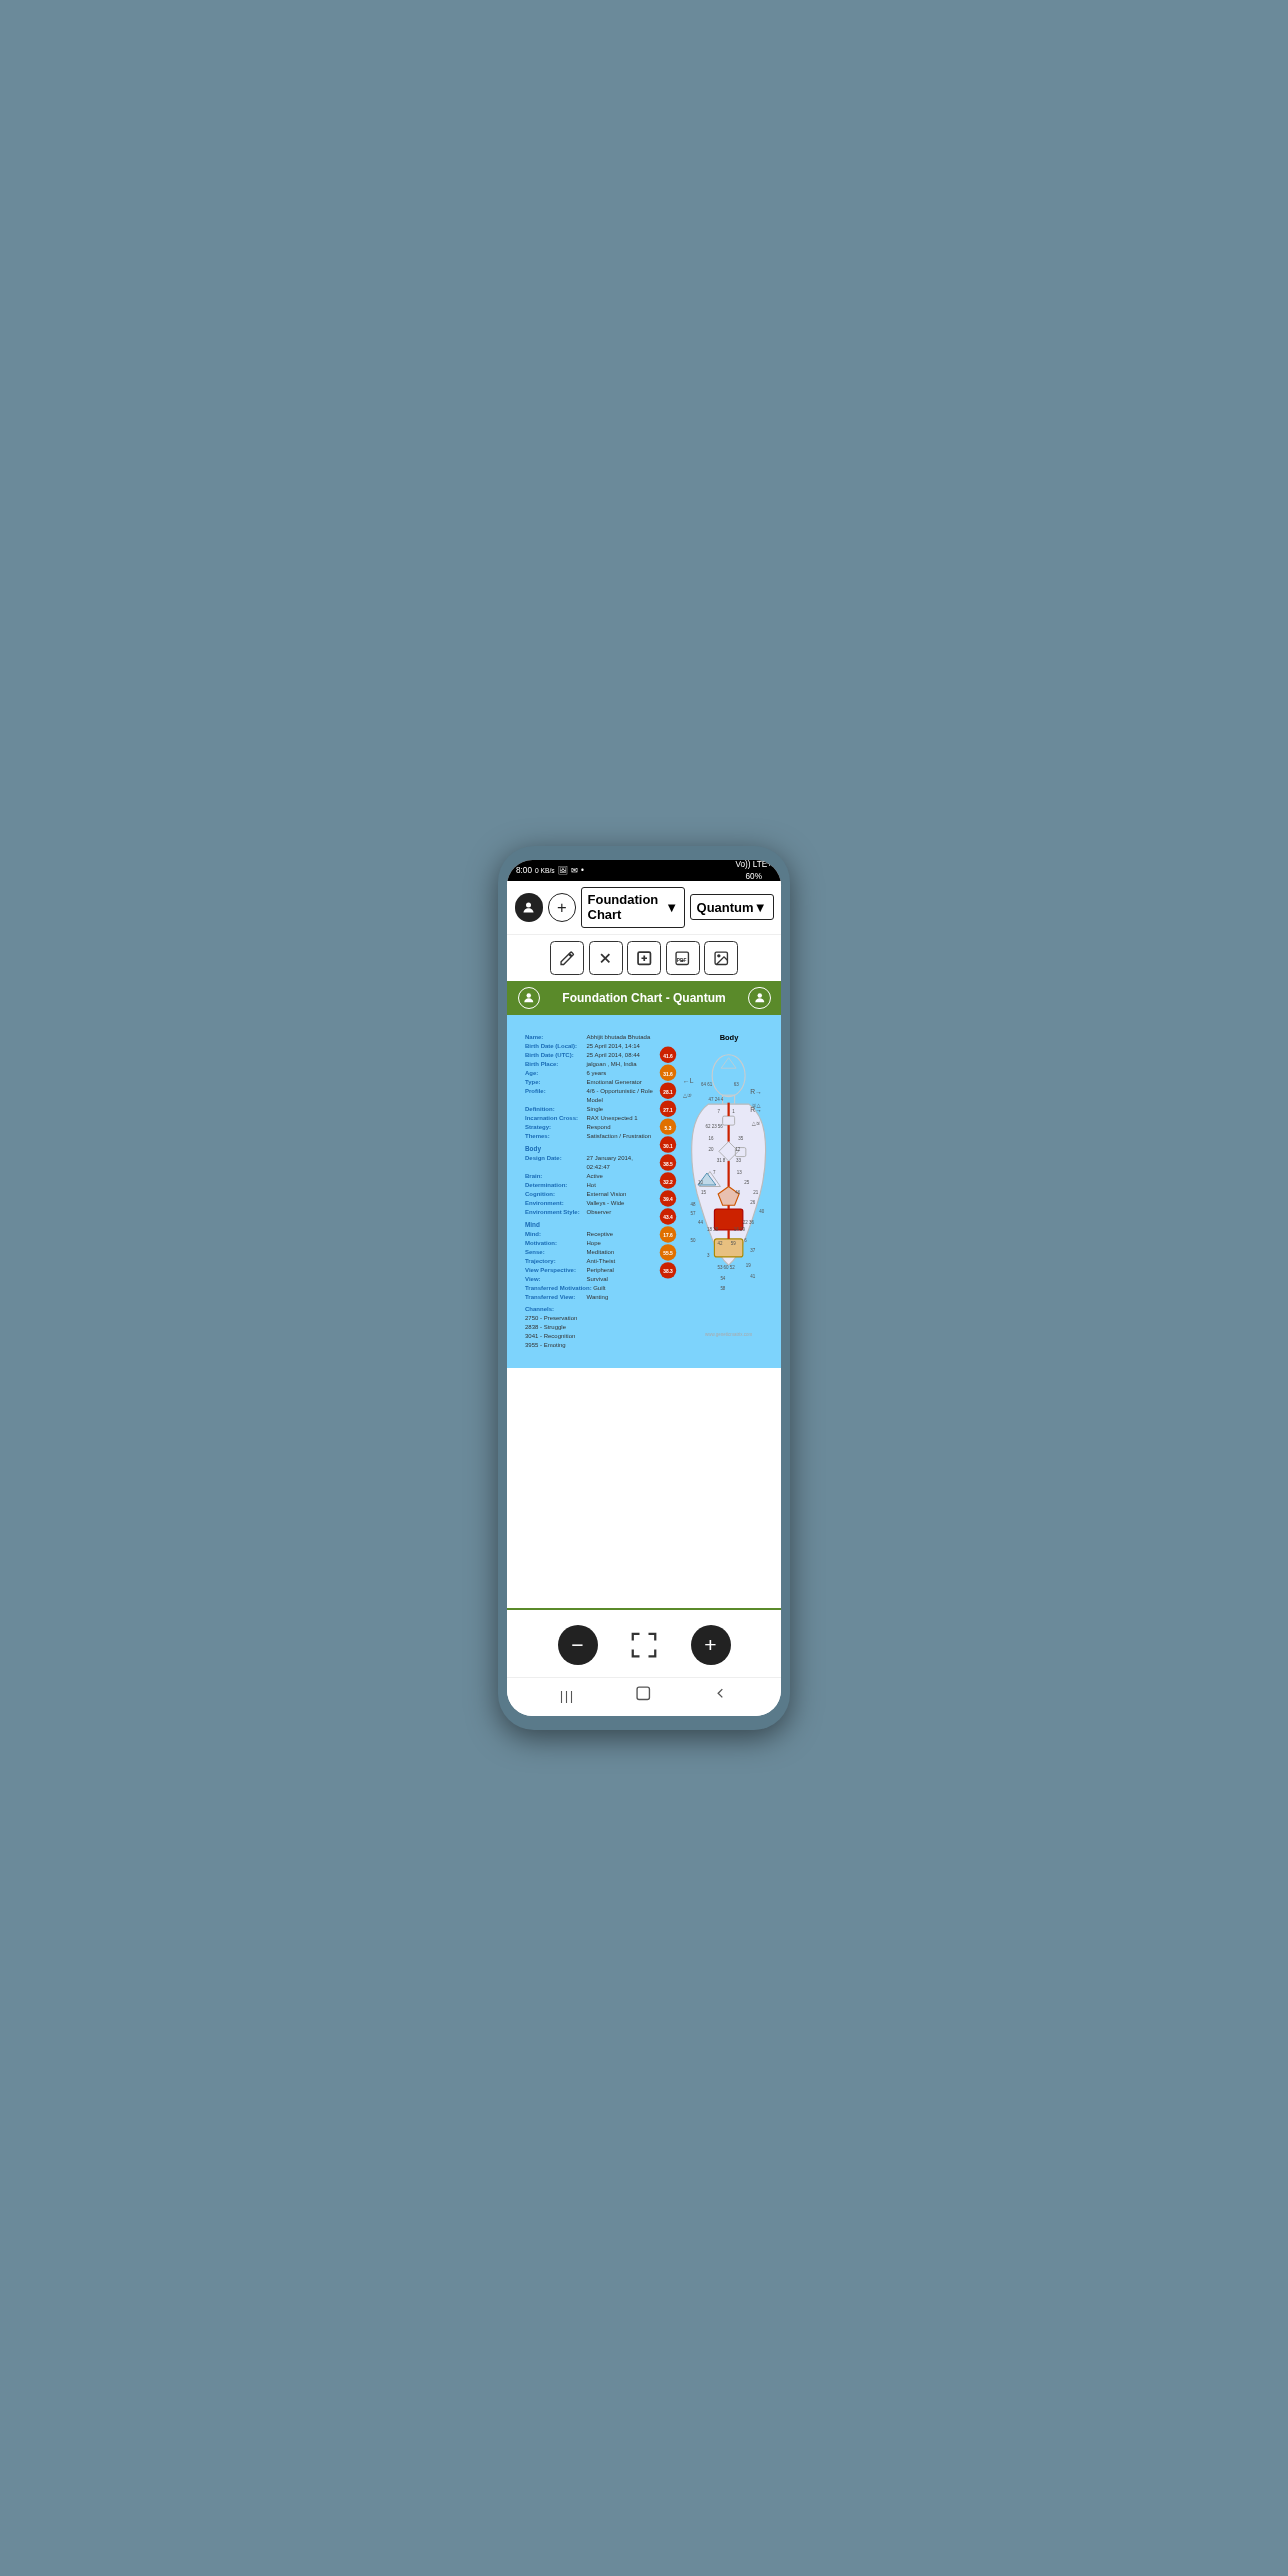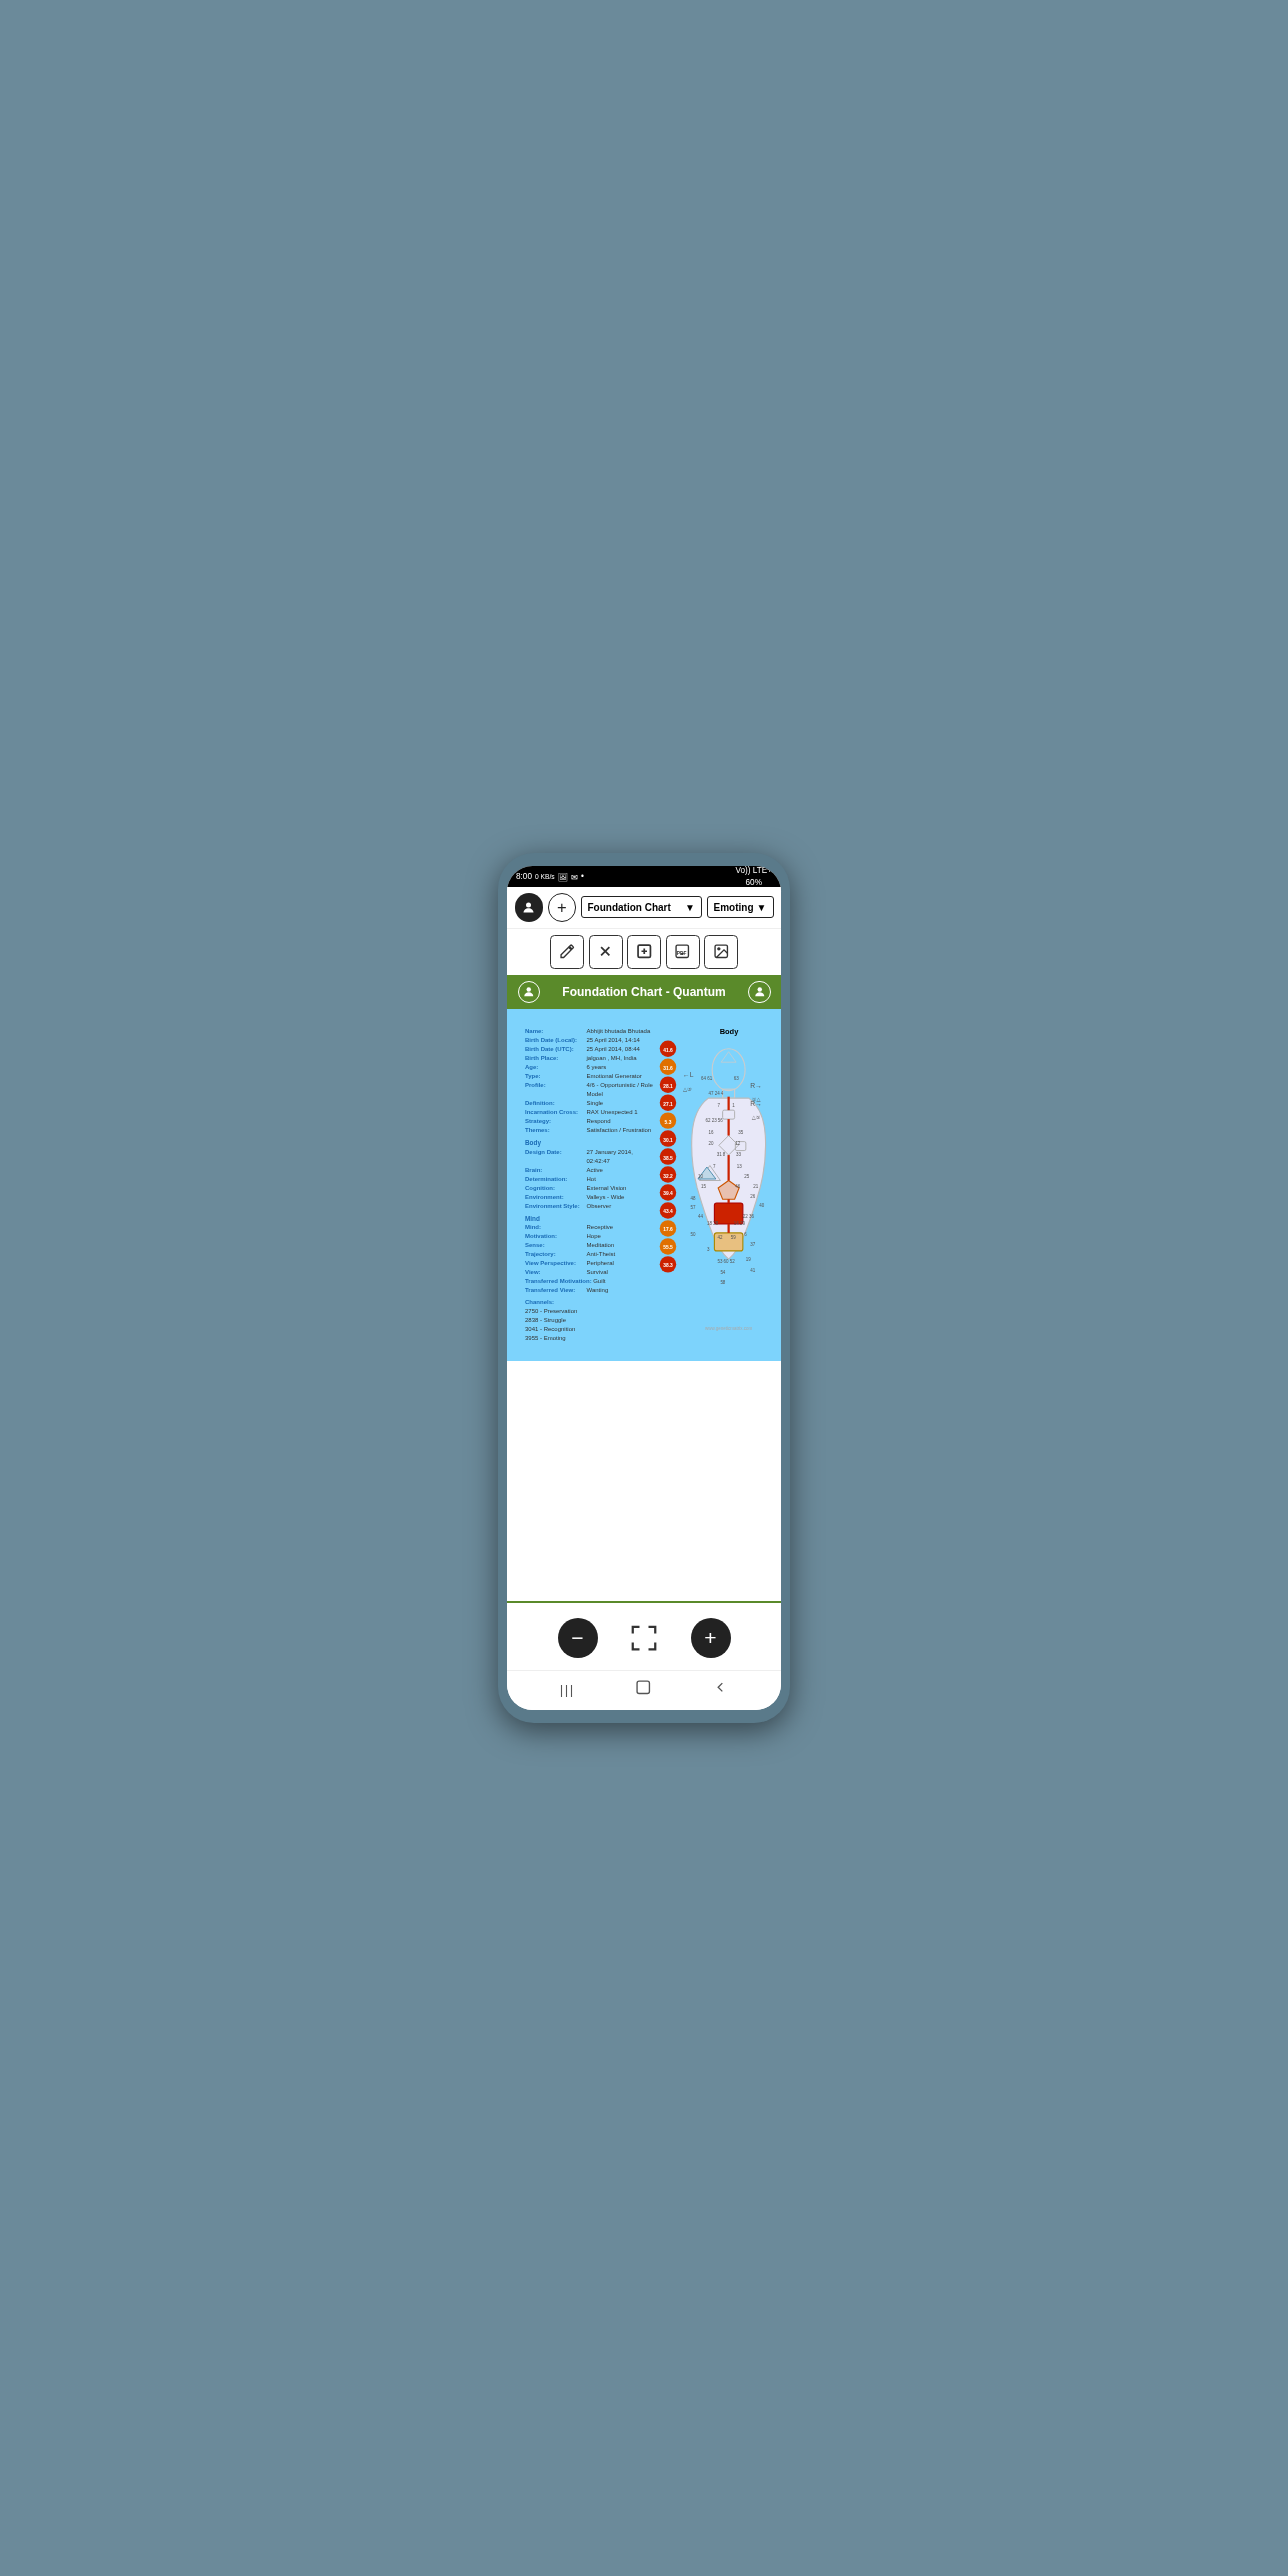--- a/index.html
+++ b/index.html
@@ -64,21 +64,21 @@
       flex-shrink: 0;
     }
     .dropdown-btn {
       flex: 1;
       border: 1.5px solid #222;
       border-radius: 3px;
       padding: 4.5px 6px;
       display: flex;
       justify-content: space-between;
       align-items: center;
-      font-size: 10px;
+      font-size: 13px;
       font-weight: bold;
       background: #fff;
     }
     
     .toolbar {
       display: flex;
       justify-content: center;
       align-items: center;
       gap: 4.5px;
       padding: 6px 0;
@@ -231,21 +231,21 @@
           </svg>
       </div>
       <div class="icon-circle-outline">
         <span style="font-size:16.5px;line-height:1">+</span>
       </div>
       <div class="dropdown-btn">
         <span>Foundation Chart</span>
         <span>▼</span>
       </div>
       <div class="dropdown-btn" style="flex:0 0 67px">
-        <span>Emoting</span>
+        <span>Quantum</span>
         <span>▼</span>
       </div>
     </div>
 
     <div class="toolbar">
       <div class="tool-btn">
         <svg width="16.5" height="16.5" viewBox="0 0 24 24" fill="none" stroke="#333" stroke-width="2">
             <path d="M3 17.25V21h3.75L17.81 9.94l-3.75-3.75L3 17.25zM20.71 7.04a1 1 0 000-1.41l-2.34-2.34a1 1 0 00-1.41 0l-1.83 1.83 3.75 3.75 1.83-1.83z"></path>
           </svg>
       </div>

